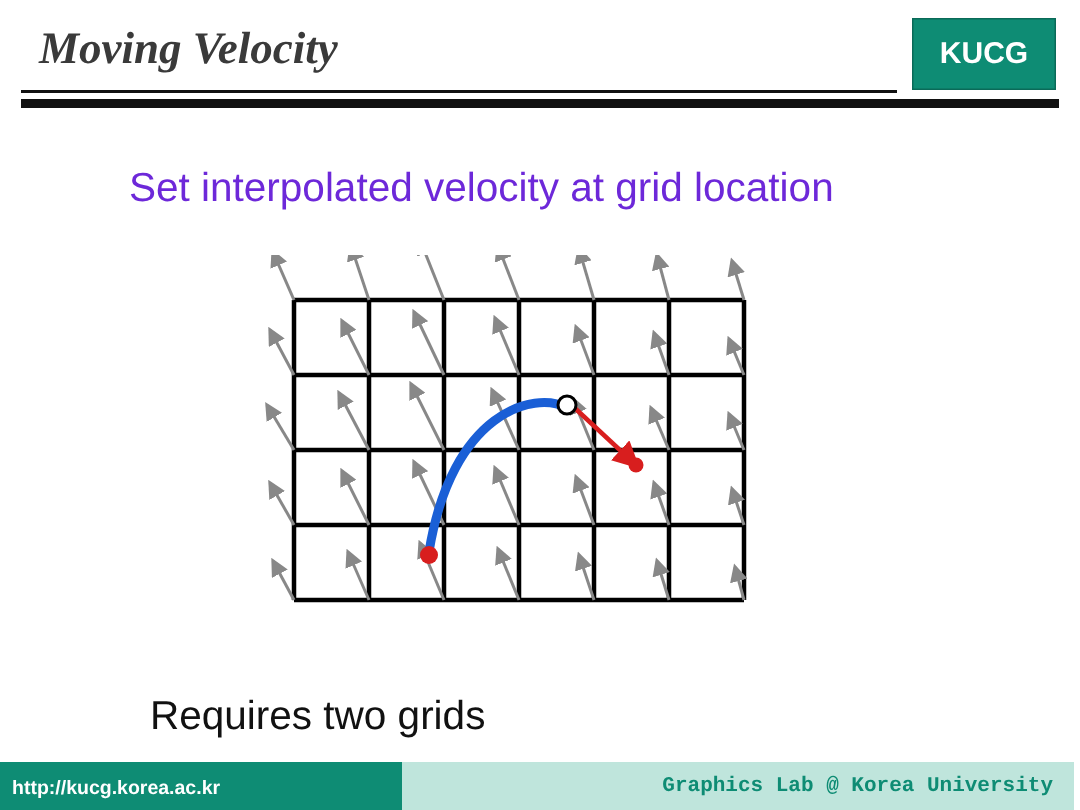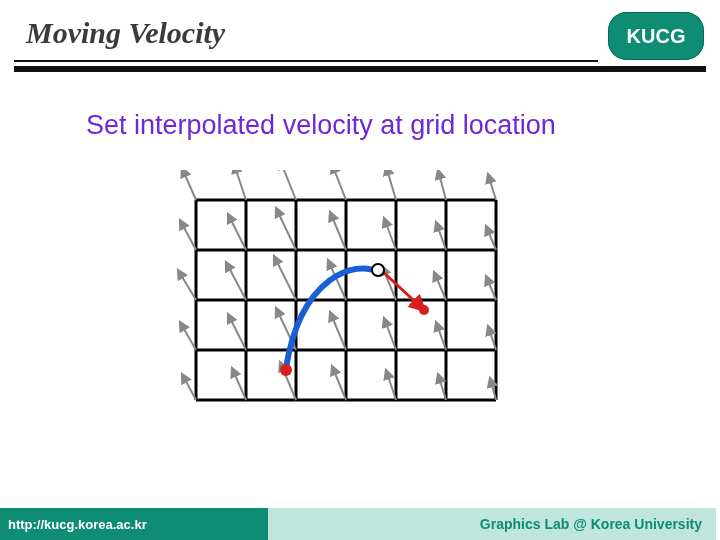--- a/index.html
+++ b/index.html
@@ -42,21 +42,20 @@
     height: 48px;
     background: #0e8c74;
     box-shadow: inset 0 0 0 1px #0a6a58;
     display: flex;
     align-items: center;
     justify-content: center;
     color: #fff;
     font-weight: bold;
     font-size: 20px;
     font-family: Arial, sans-serif;
-    border-radius: 19px;
   }
   .hr-thin {
     position: absolute;
     left: 14px;
     right: 122px;
     top: 60px;
     height: 2px;
     background: #111;
   }
   .hr-thick {
@@ -109,20 +108,21 @@
   .footer-right {
     flex: 1;
     background: #bfe5dc;
     color: #0e8c74;
     font-size: 14px;
     font-weight: bold;
     display: flex;
     align-items: center;
     justify-content: flex-end;
     padding-right: 14px;
+    font-family: Liberation Mono, monospace;
   }
 </style>
 </head>
 <body>
 
 <div class="slide">
 
   <div class="header">
     <div class="title">Moving Velocity</div>
     <div class="kucg-badge">KUCG</div>
@@ -206,19 +206,20 @@
       <path d="M 130 198 C 145 105, 200 90, 222 102" stroke="#1a5fd6" stroke-width="6" fill="none" stroke-linecap="round"></path>
 
       <line x1="225" y1="100" x2="268" y2="140" stroke="#d81e1e" stroke-width="3" marker-end="url(#ah-red)"></line>
 
       <circle cx="222" cy="100" r="6" fill="#fff" stroke="#000" stroke-width="2"></circle>
       <circle cx="130" cy="200" r="6" fill="#d81e1e"></circle>
       <circle cx="268" cy="140" r="5" fill="#d81e1e"></circle>
     </svg>
   </div>
 
+  <div class="body-text-2">Requires two grids</div>
 
   <div class="footer">
     <div class="footer-left">http://kucg.korea.ac.kr</div>
     <div class="footer-right">Graphics Lab @ Korea University</div>
   </div>
 
 </div>
 
 </body></html>

